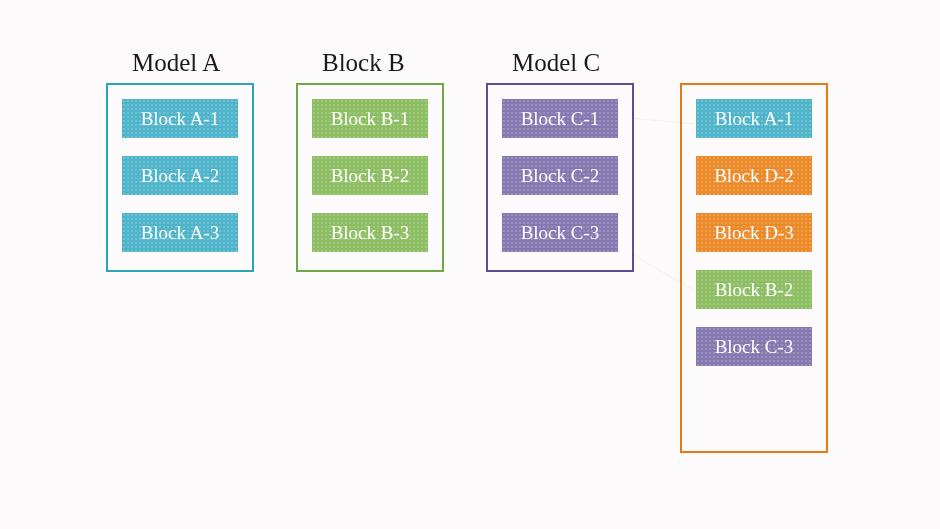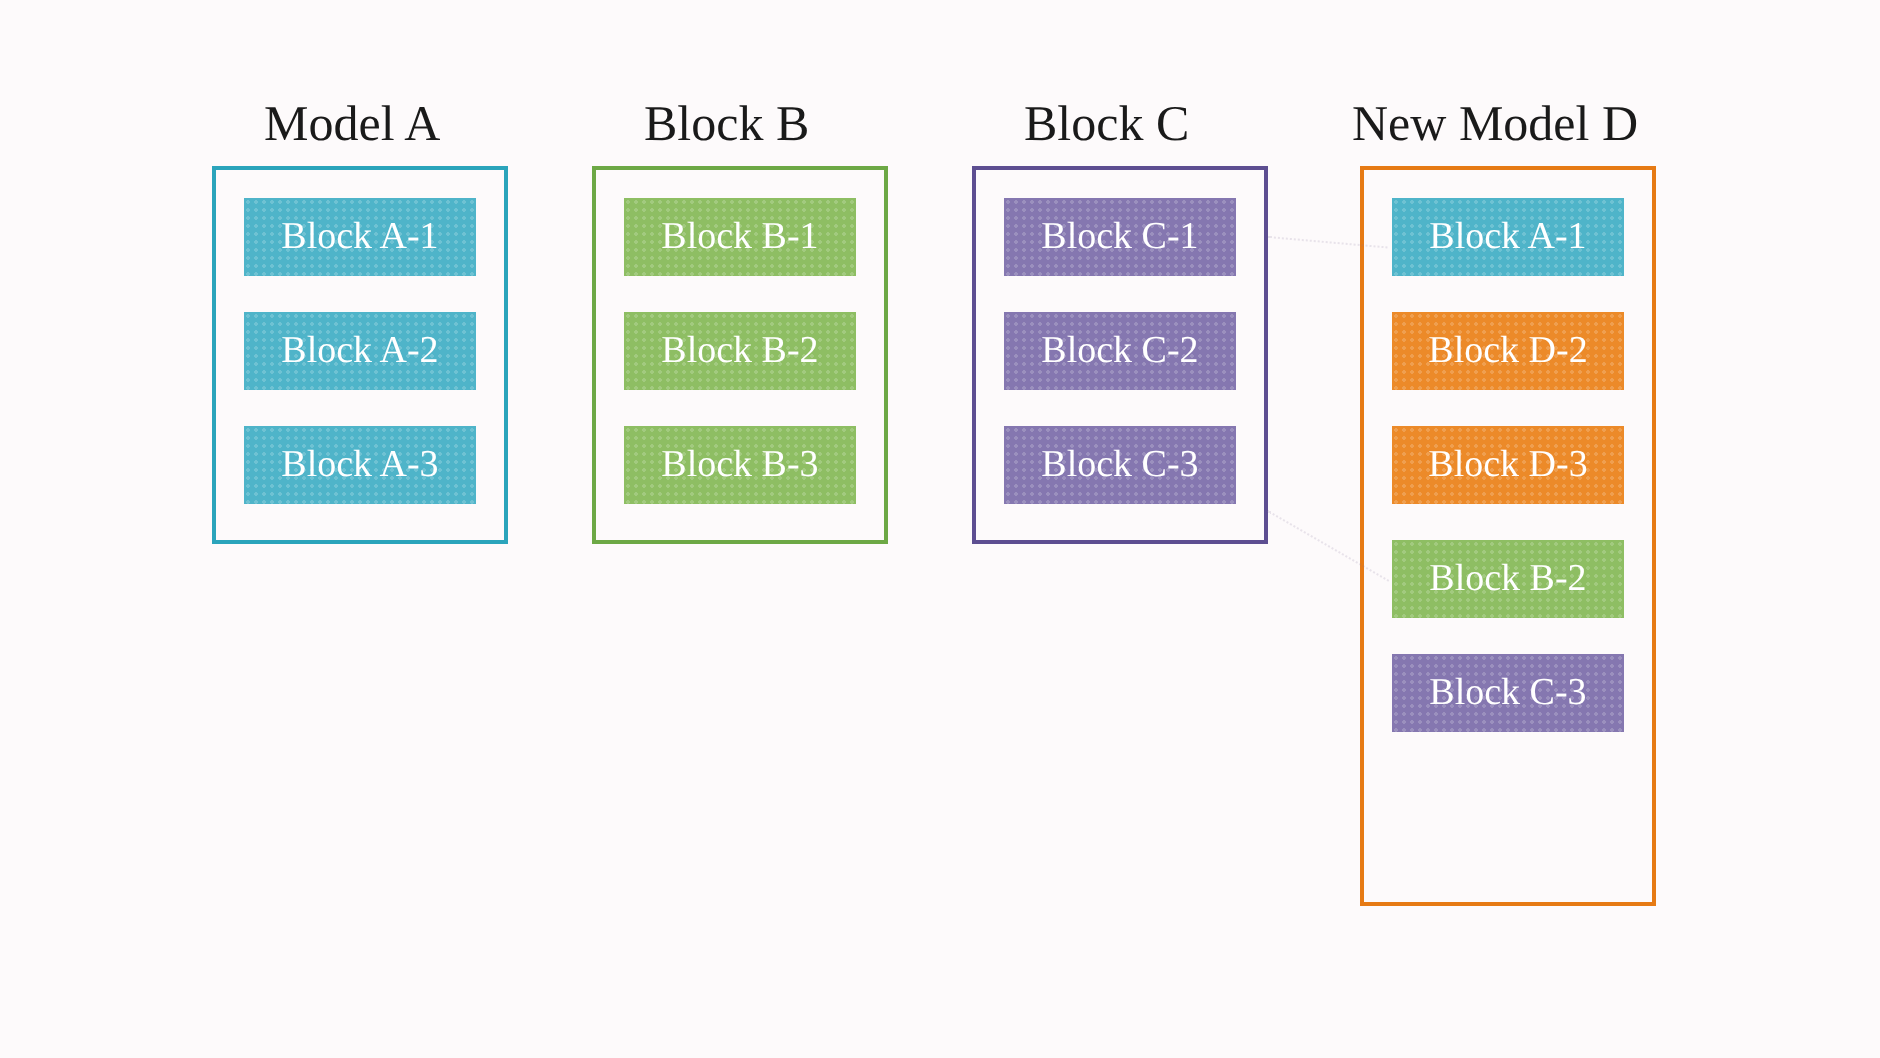--- a/index.html
+++ b/index.html
@@ -95,34 +95,33 @@
         <span>Block B-1</span>
       </div>
     <div class="block c-green">
         <span>Block B-2</span>
       </div>
     <div class="block c-green">
         <span>Block B-3</span>
       </div>
   </div>
 
-  <div class="model-title" style="left:512px; top:49px;">Block C</div>
+  <div class="model-title" style="left:512px; top:49px;">Model C</div>
   <div class="model-box b-purple" style="left:486px; top:83px; width:148px; height:189px;">
     <div class="block c-purple">
         <span>Block C-1</span>
       </div>
     <div class="block c-purple">
         <span>Block C-2</span>
       </div>
     <div class="block c-purple">
         <span>Block C-3</span>
       </div>
   </div>
 
-  <div class="model-title" style="left:676px; top:49px;">New Model D</div>
   <div class="model-box b-orange" style="left:680px; top:83px; width:148px; height:370px;">
     <div class="block c-teal">
         <span>Block A-1</span>
       </div>
     <div class="block c-orange">
         <span>Block D-2</span>
       </div>
     <div class="block c-orange">
         <span>Block D-3</span>
       </div>

